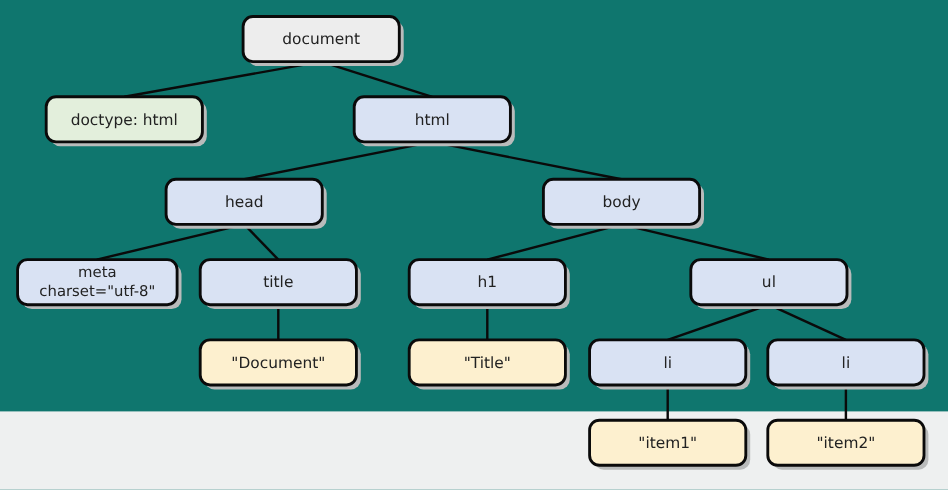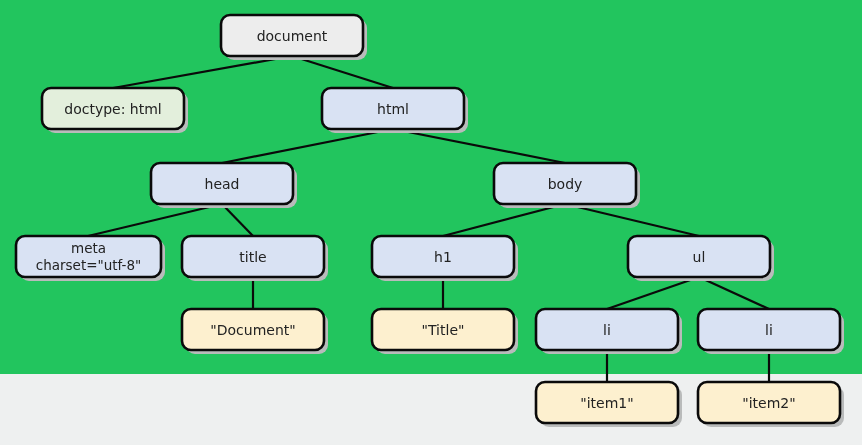--- a/index.html
+++ b/index.html
@@ -10,21 +10,21 @@
   body {
     width: 862px;
     height: 445px;
     overflow: hidden;
     font-family: "DejaVu Sans", sans-serif;
   }
   #diagram-root {
     position: relative;
     width: 862px;
     height: 374px;
-    background: #22c55e;
+    background: #0f766e;
   }
   svg#tree-svg {
     position: absolute;
     top: 0;
     left: 0;
     width: 862px;
     height: 445px;
     display: block;
   }
   .edge-line {

